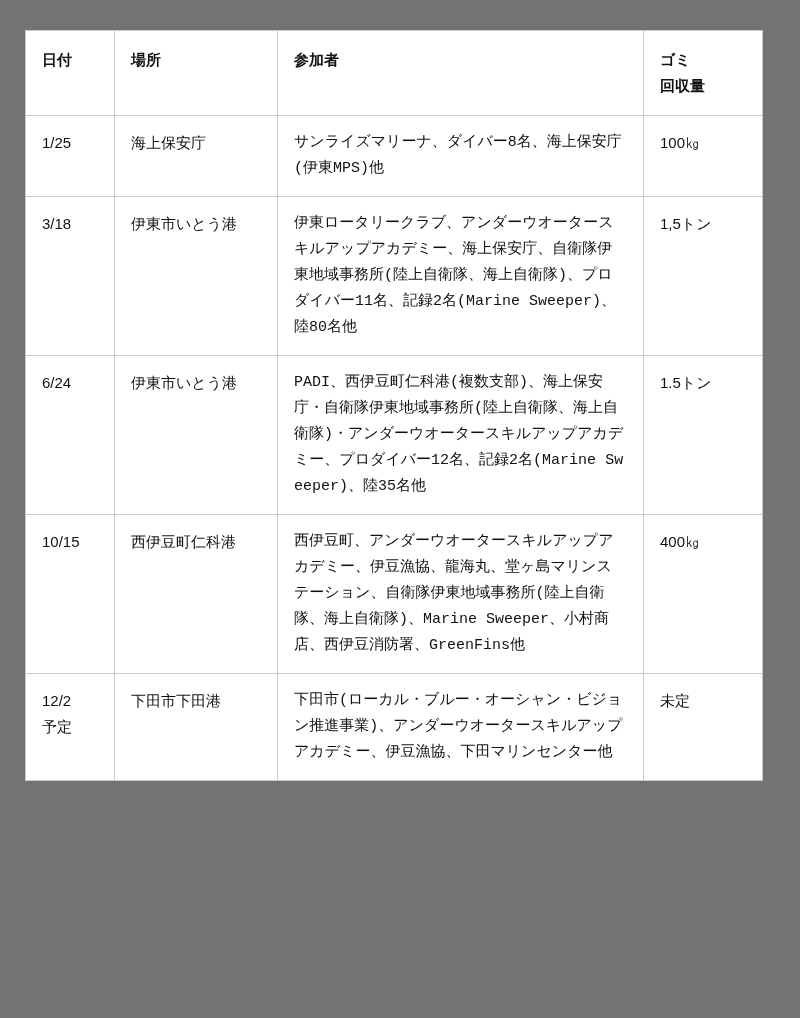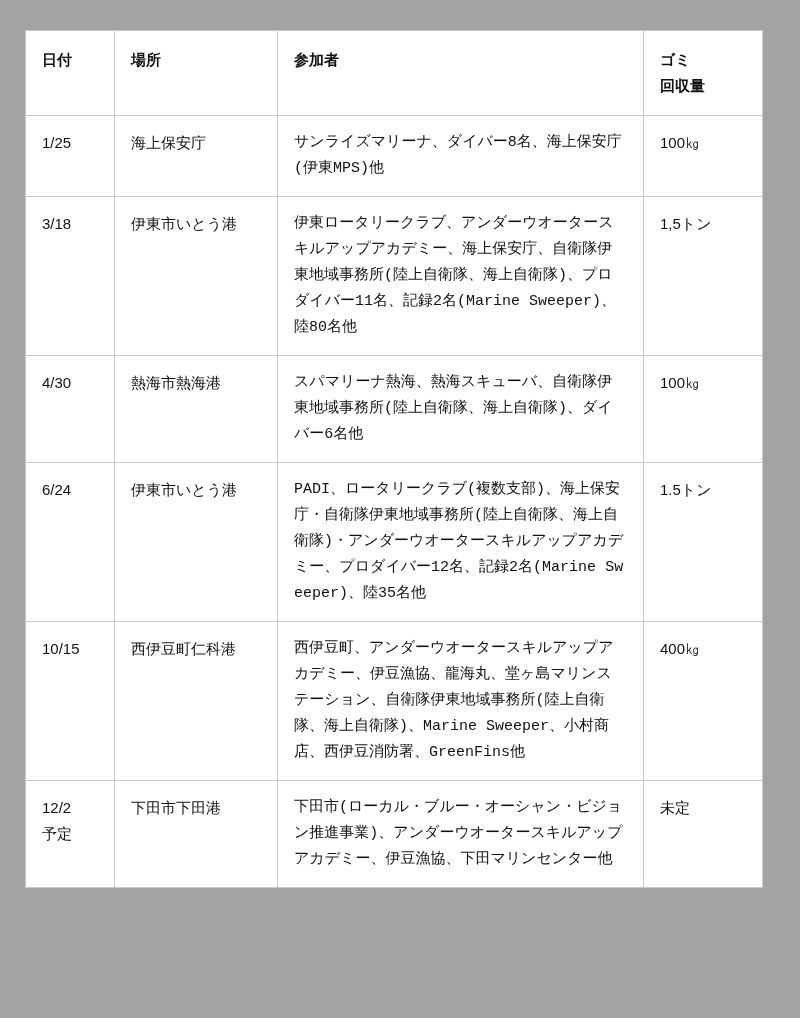--- a/index.html
+++ b/index.html
@@ -6,21 +6,21 @@
     margin: 0;
     padding: 0;
     background: #ffffff;
     font-family: "Liberation Sans", "DejaVu Sans", sans-serif;
     color: #111111;
   }
   .page {
     position: relative;
     width: 800px;
     height: 1018px;
-    background: #a3a3a3;
+    background: #737373;
     overflow: hidden;
   }
   table.cleanup-table {
     position: absolute;
     left: 25px;
     top: 30px;
     width: 737px;
     border-collapse: collapse;
     table-layout: fixed;
     background: #ffffff;
@@ -79,29 +79,23 @@
         <td class="cell-participants">サンライズマリーナ、ダイバー8名、海上保安庁(伊東MPS)他</td>
         <td>100㎏</td>
       </tr>
       <tr>
         <td class="cell-pre">3/18</td>
         <td>伊東市いとう港</td>
         <td class="cell-participants">伊東ロータリークラブ、アンダーウオータースキルアップアカデミー、海上保安庁、自衛隊伊東地域事務所(陸上自衛隊、海上自衛隊)、プロダイバー11名、記録2名(Marine Sweeper)、陸80名他</td>
         <td>1,5トン</td>
       </tr>
       <tr>
-        <td class="cell-pre">4/30</td>
-        <td>熱海市熱海港</td>
-        <td class="cell-participants">スパマリーナ熱海、熱海スキューバ、自衛隊伊東地域事務所(陸上自衛隊、海上自衛隊)、ダイバー6名他</td>
-        <td>100㎏</td>
-      </tr>
-      <tr>
         <td class="cell-pre">6/24</td>
         <td>伊東市いとう港</td>
-        <td class="cell-participants">PADI、ロータリークラブ(複数支部)、海上保安庁・自衛隊伊東地域事務所(陸上自衛隊、海上自衛隊)・アンダーウオータースキルアップアカデミー、プロダイバー12名、記録2名(Marine Sweeper)、陸35名他</td>
+        <td class="cell-participants">PADI、西伊豆町仁科港(複数支部)、海上保安庁・自衛隊伊東地域事務所(陸上自衛隊、海上自衛隊)・アンダーウオータースキルアップアカデミー、プロダイバー12名、記録2名(Marine Sweeper)、陸35名他</td>
         <td>1.5トン</td>
       </tr>
       <tr>
         <td class="cell-pre">10/15</td>
         <td>西伊豆町仁科港</td>
         <td class="cell-participants">西伊豆町、アンダーウオータースキルアップアカデミー、伊豆漁協、龍海丸、堂ヶ島マリンステーション、自衛隊伊東地域事務所(陸上自衛隊、海上自衛隊)、Marine Sweeper、小村商店、西伊豆消防署、GreenFins他</td>
         <td>400㎏</td>
       </tr>
       <tr>
         <td class="cell-pre">12/2

